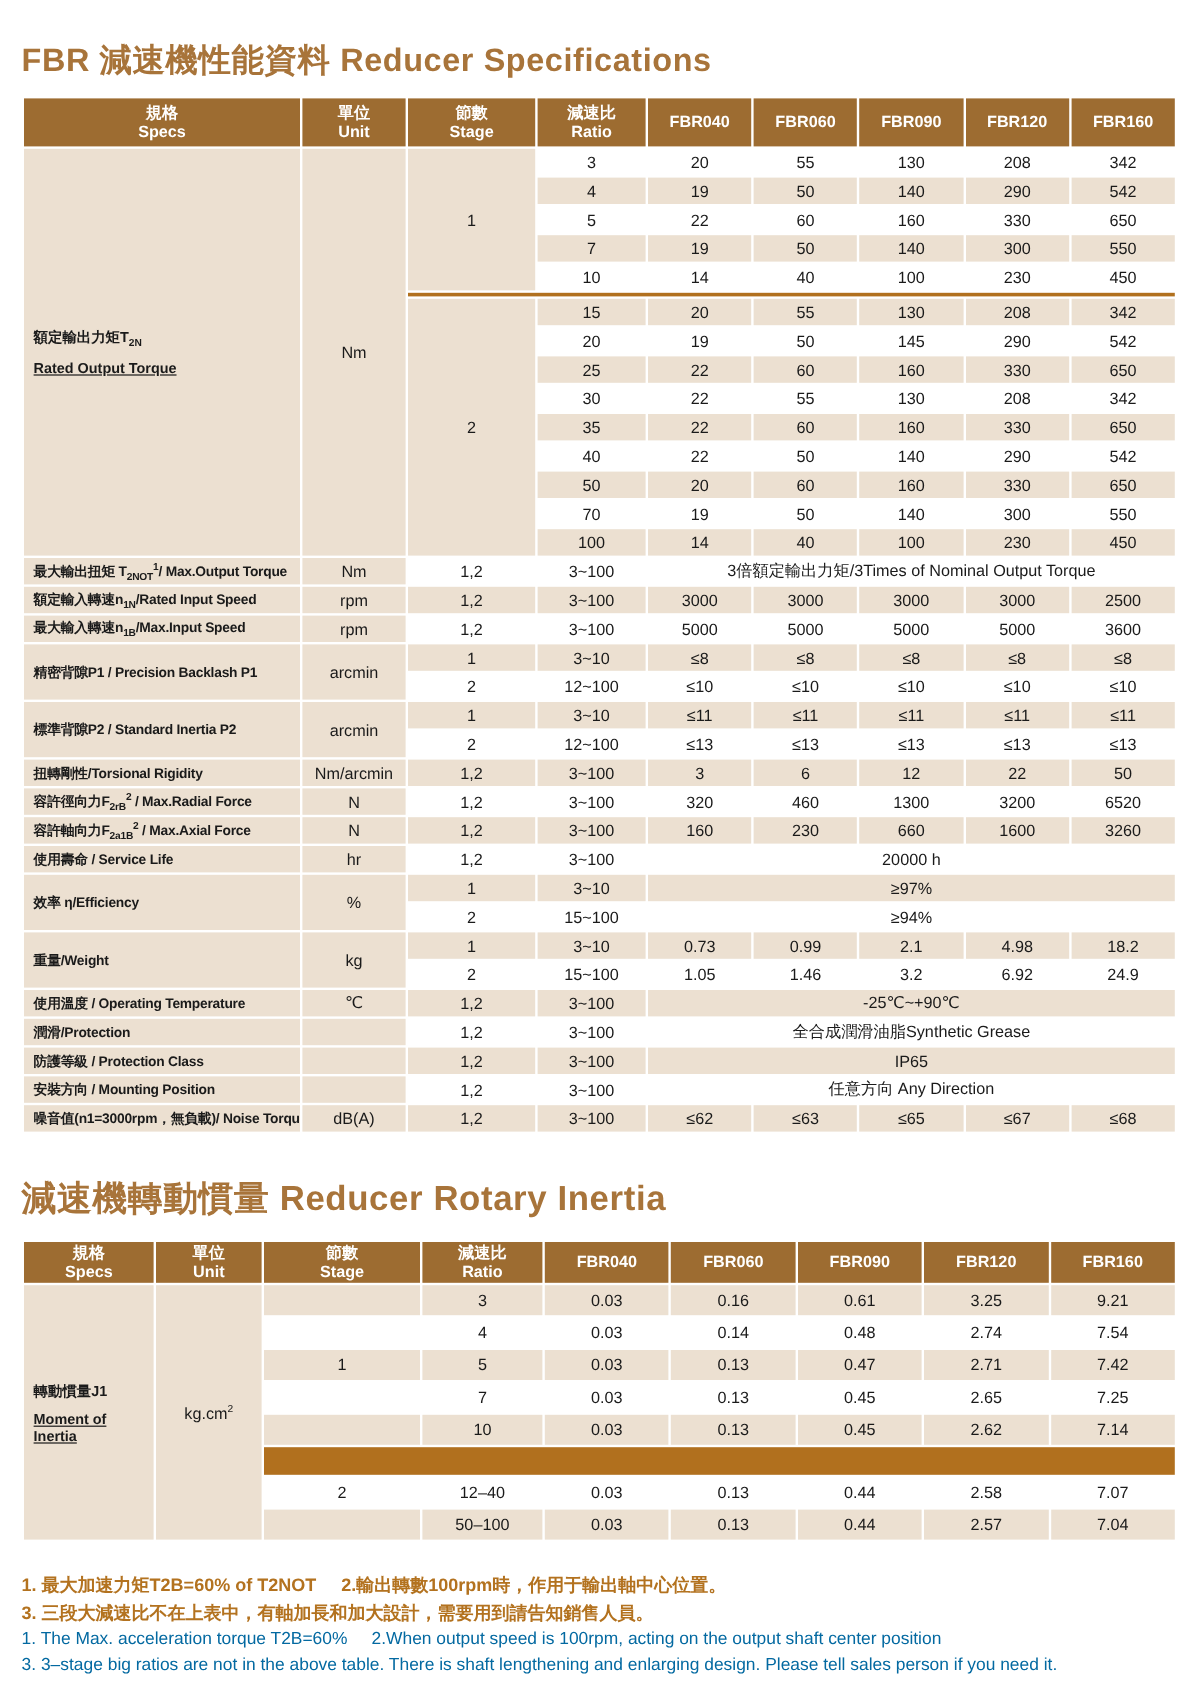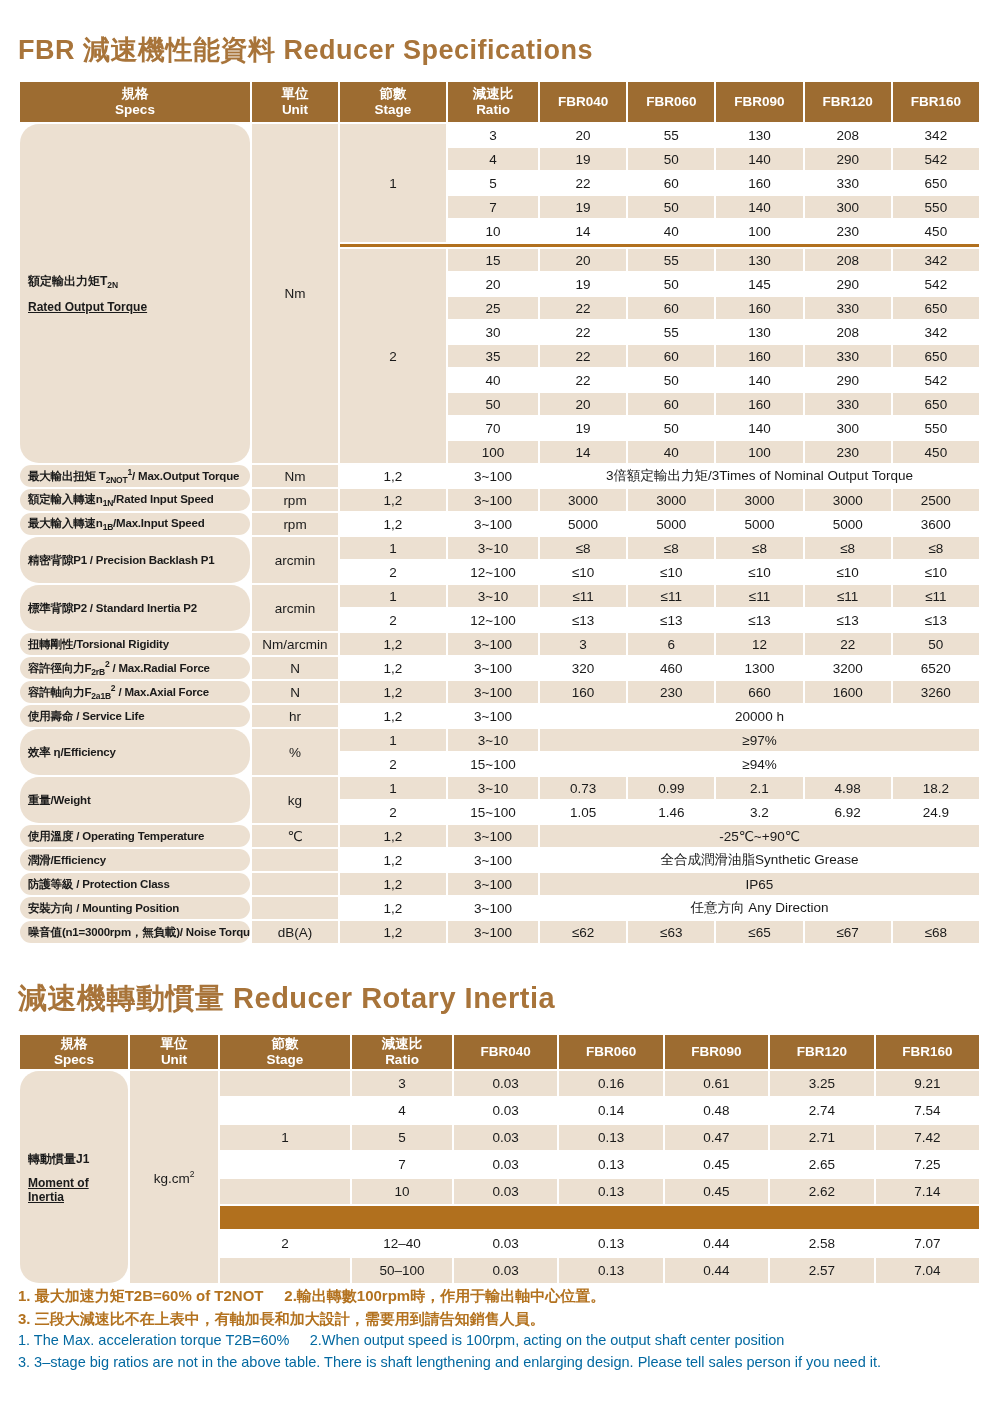--- a/index.html
+++ b/index.html
@@ -6,28 +6,28 @@
   body{width:1000px;font-family:"Liberation Sans","DejaVu Sans",sans-serif;color:#1a1a1a;}
   .sheet{padding:28px 18px 10px 18px;}
   .title{color:#A8743A;font-weight:bold;font-size:27px;letter-spacing:0.5px;margin:4px 0 12px 0;}
   .title2{font-size:29px;margin:34px 0 14px 0;}
   table{border-collapse:separate;border-spacing:2px;table-layout:fixed;width:963px;}
   td{text-align:center;vertical-align:middle;font-size:13.5px;padding:1px 2px;height:20px;overflow:hidden;}
   #inertia-table td{height:23px;}
   .hdr{background:#9D6C31;color:#ffffff;font-weight:bold;font-size:13.5px;line-height:1.2;height:38px;}
   .beige{background:#ECE0D1;}
   .white{background:#ffffff;}
-  .lblcell{text-align:left;padding-left:8px;border-radius:19px;}
+  .lblcell{text-align:left;padding-left:8px;}
   .lbl-zh{font-weight:bold;font-size:12px;margin-bottom:9px;}
   .lbl-en{font-weight:bold;font-size:12px;text-decoration:underline;}
   .lbl-one{font-weight:bold;font-size:11.5px;white-space:nowrap;letter-spacing:-0.2px;}
   .inlbl .lbl-zh{margin-bottom:8px;}
   sub,sup{font-size:8.5px;}
   tr.divider td{background:#B1701E;height:3px;padding:0;line-height:0;font-size:0;}
-  .footnotes{}
+  .footnotes{margin-top:26px;}
   .fn{white-space:pre-wrap;line-height:1.5;}
   .fn.zh{color:#B3721F;font-weight:bold;font-size:15px;}
   .fn.en{color:#0369a1;font-size:14.5px;}
 </style>
 </head>
 <body>
 
 <div class="sheet">
 
   <div class="title">FBR 減速機性能資料  Reducer Specifications</div>
@@ -347,21 +347,21 @@
           <td class="lblcell beige" rowspan="1">
             <div class="lbl-one">使用溫度 / Operating Temperature</div>
           </td>
           <td class="beige" rowspan="1">℃</td>
           <td class="beige">1,2</td>
           <td class="beige">3~100</td>
           <td class="beige" colspan="5">-25℃~+90℃</td>
         </tr>
         <tr>
           <td class="lblcell beige" rowspan="1">
-            <div class="lbl-one">潤滑/Efficiency</div>
+            <div class="lbl-one">潤滑/Protection</div>
           </td>
           <td class="beige" rowspan="1"></td>
           <td class="white">1,2</td>
           <td class="white">3~100</td>
           <td class="white" colspan="5">全合成潤滑油脂Synthetic Grease</td>
         </tr>
         <tr>
           <td class="lblcell beige" rowspan="1">
             <div class="lbl-one">防護等級 / Protection Class</div>
           </td>

